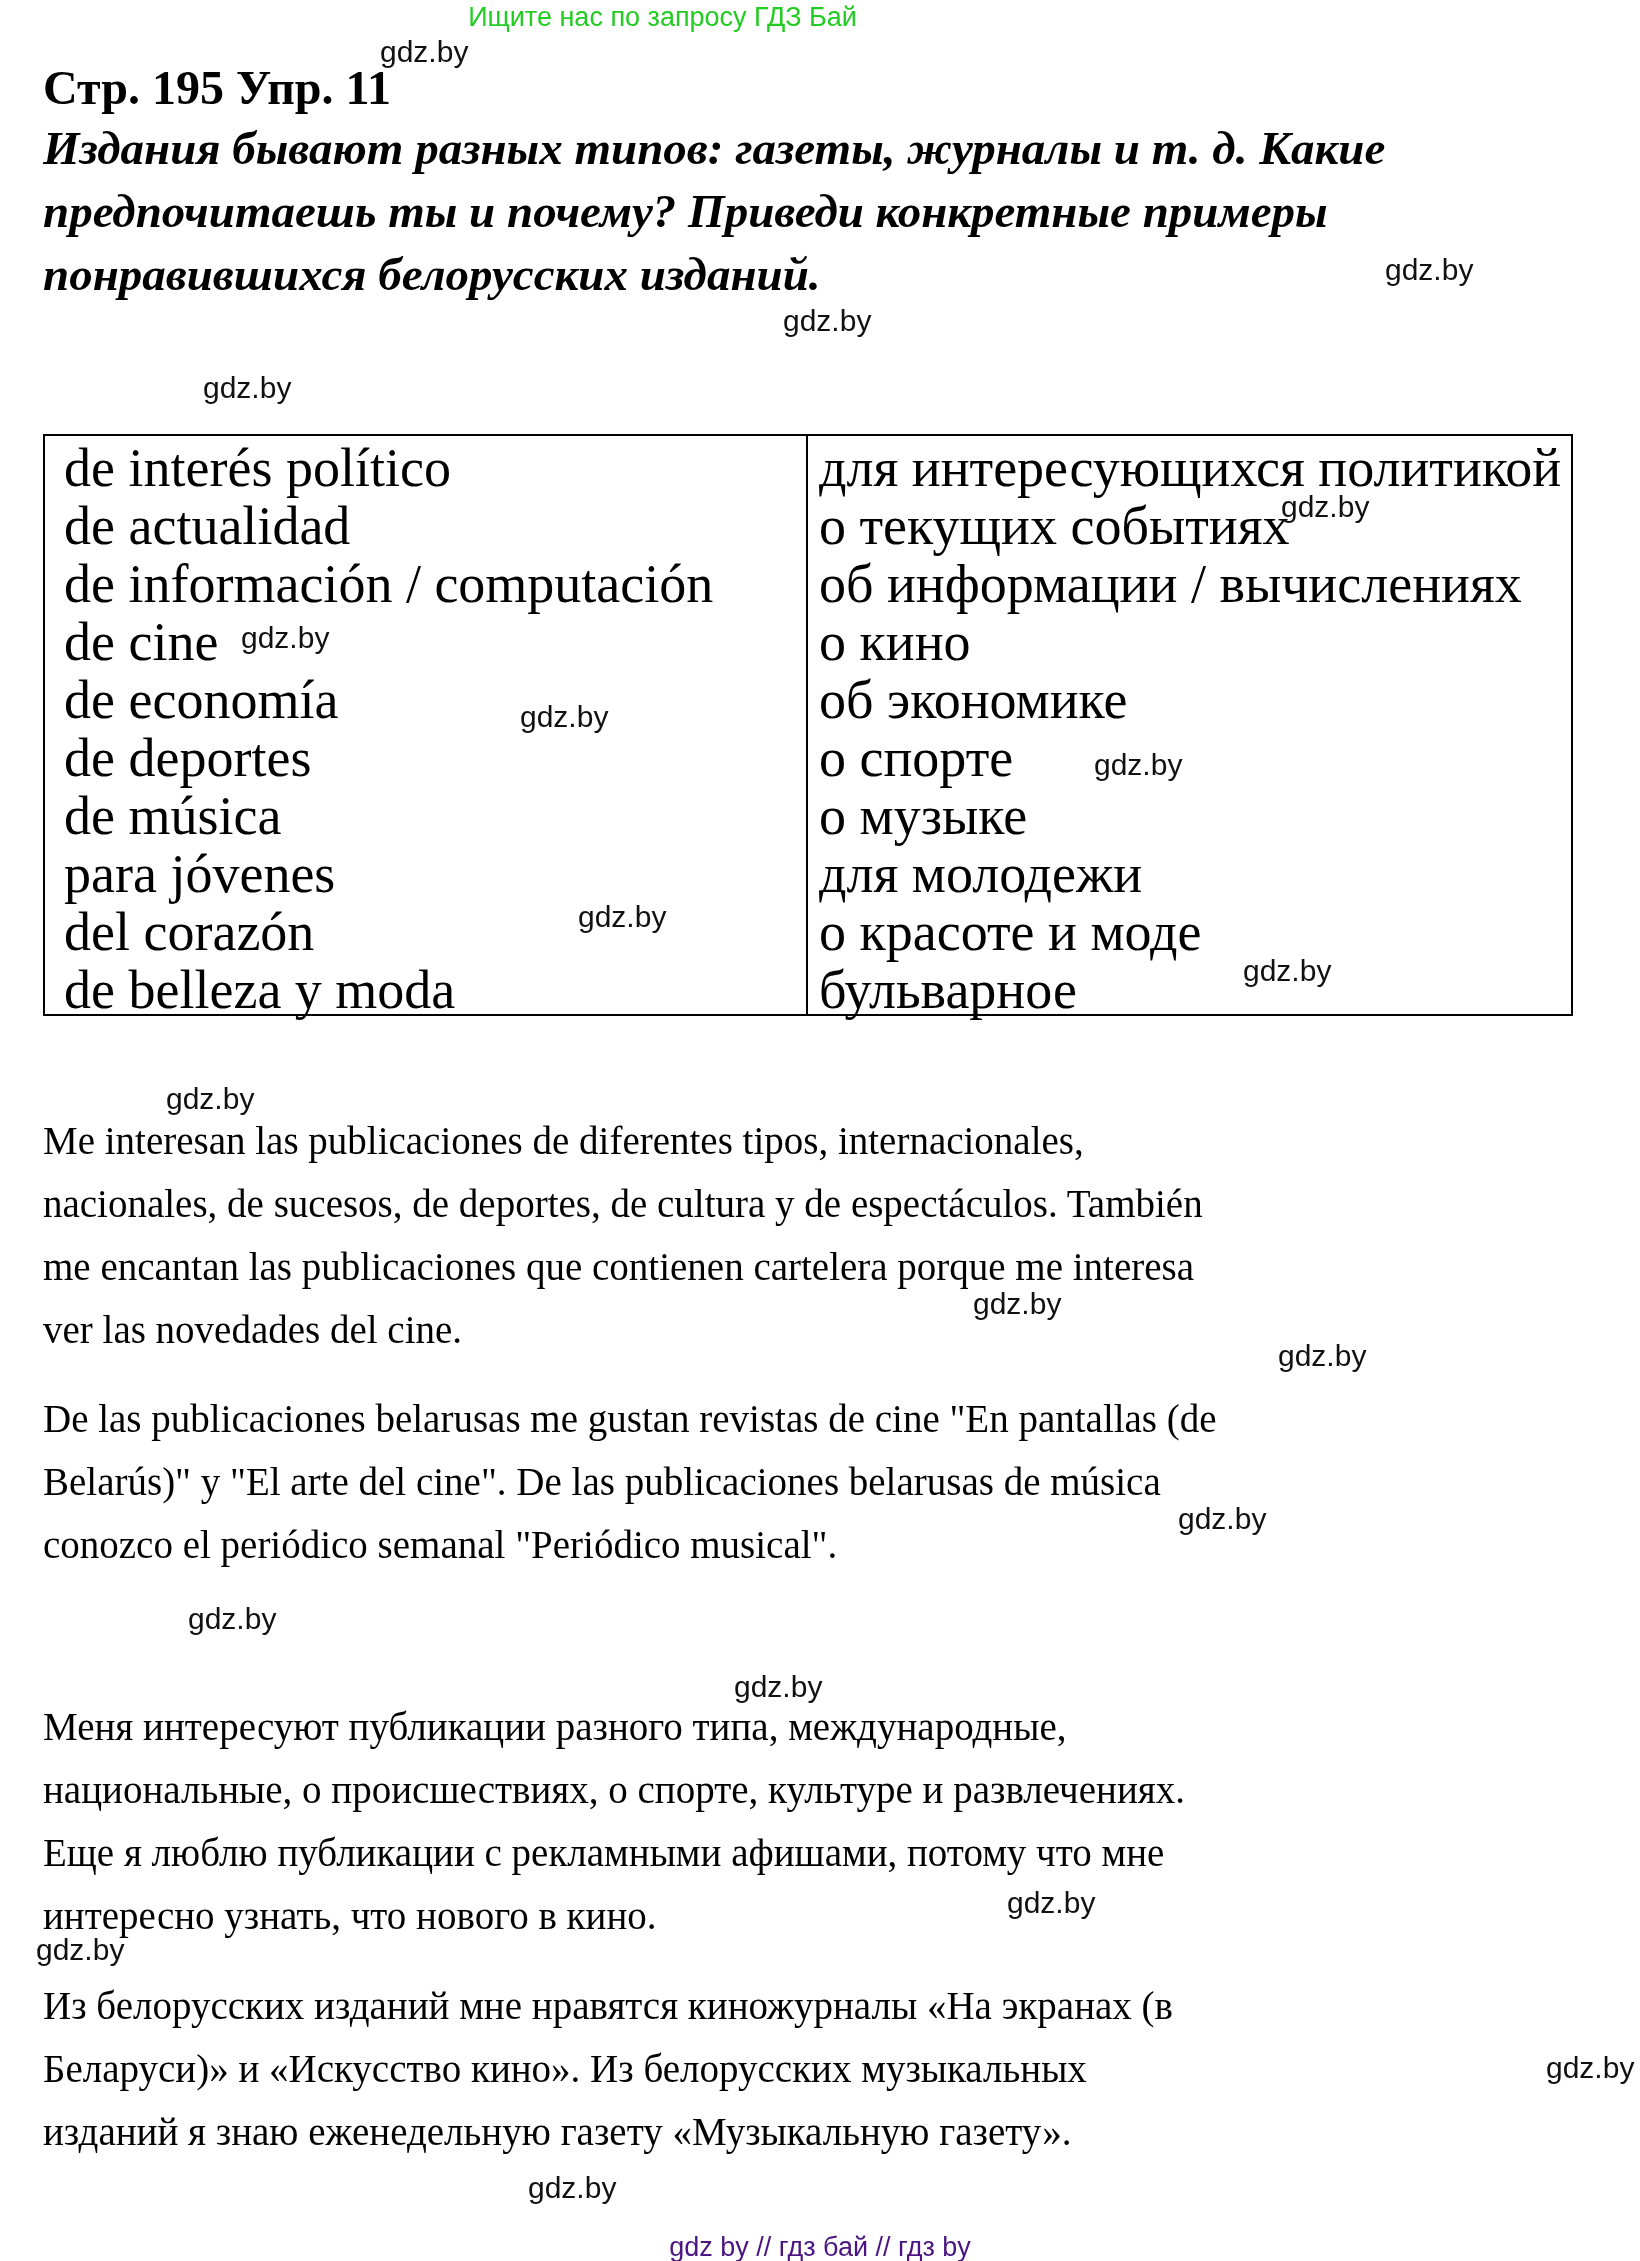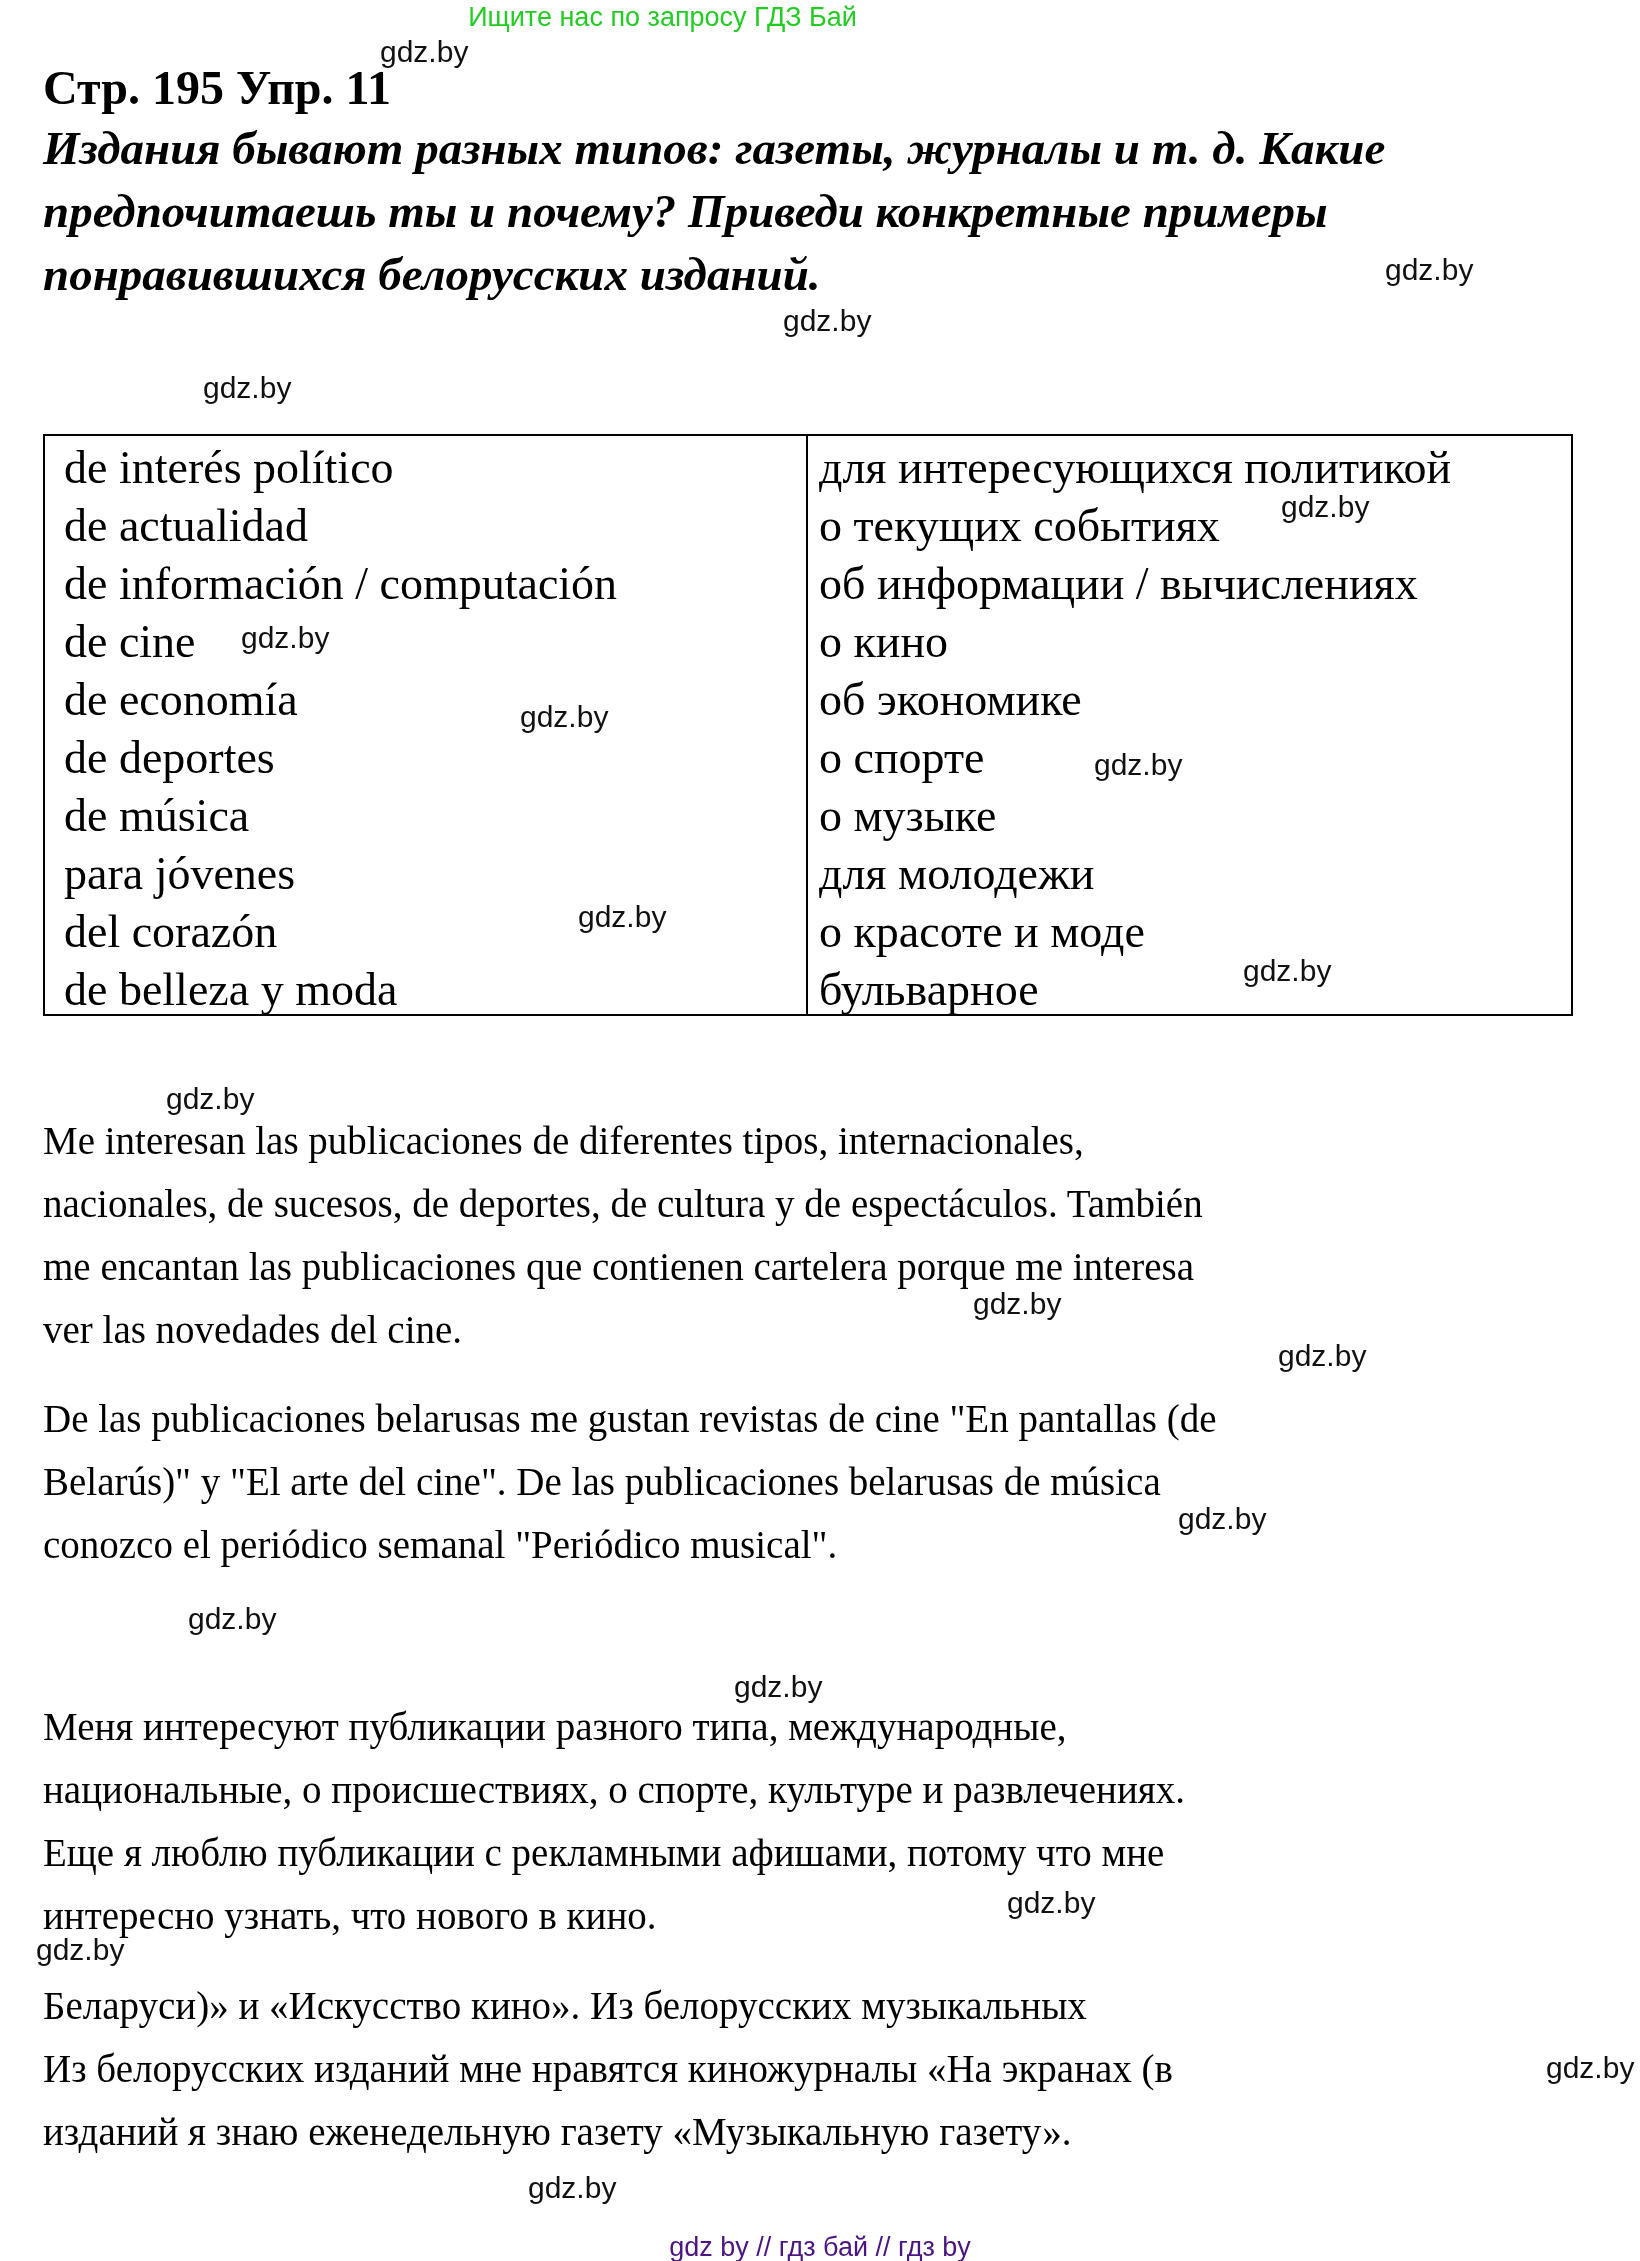--- a/index.html
+++ b/index.html
@@ -6,21 +6,21 @@
   body { width:1640px; height:2261px; position:relative; overflow:hidden; font-family:"Liberation Serif", serif; color:#000; }
   .abs { position:absolute; white-space:nowrap; }
   .header-link { top:1.7px; left:0; width:1325px; text-align:center; font-family:"Liberation Sans", sans-serif; font-size:27px; line-height:31px; color:#22cc22; }
   .title { left:43px; top:60px; font-size:48px; font-weight:bold; line-height:55px; }
   .question { left:43px; top:117px; font-size:47px; font-weight:bold; line-height:63px;font-style:italic; }
   .question div { white-space:nowrap; }
   .table { position:absolute; left:43px; top:434px; width:1530px; height:582px; border:2.6px solid #000; box-sizing:border-box; display:flex; }
   .col { box-sizing:border-box; padding-top:3.4px; }
   .col-left { width:763px; border-right:2.6px solid #000; padding-left:19px; }
   .col-right { flex:1; padding-left:11px; }
-  .cell { font-size:46px; line-height:58px; height:58px; white-space:nowrap; }
+  .cell { font-size:54px; line-height:58px; height:58px; white-space:nowrap; }
   .para { left:43px; font-size:39px; line-height:63px; }
   .para div { white-space:nowrap; }
   .wm { font-family:"Liberation Sans", sans-serif; font-size:30px; color:#111; line-height:29px; }
   .footer { top:2232px; left:0; width:1640px; text-align:center; font-family:"Liberation Sans", sans-serif; font-size:27px; line-height:31px; color:#4b1682; }
 </style>
 </head>
 <body>
 
 <div class="abs header-link">Ищите нас по запросу ГДЗ Бай</div>
 
@@ -73,22 +73,22 @@
 </div>
 
 <div class="abs para" style="top:1695px;">
   <div>Меня интересуют публикации разного типа, международные,</div>
   <div>национальные, о происшествиях, о спорте, культуре и развлечениях.</div>
   <div>Еще я люблю публикации с рекламными афишами, потому что мне</div>
   <div>интересно узнать, что нового в кино.</div>
 </div>
 
 <div class="abs para" style="top:1974px;">
+  <div>Из белорусских изданий мне нравятся киножурналы «На экранах (в</div>
   <div>Беларуси)» и «Искусство кино». Из белорусских музыкальных</div>
-  <div>Из белорусских изданий мне нравятся киножурналы «На экранах (в</div>
   <div>изданий я знаю еженедельную газету «Музыкальную газету».</div>
 </div>
 
 <div class="abs wm" style="left:380px;top:37px;">gdz.by</div>
 <div class="abs wm" style="left:1385px;top:255px;">gdz.by</div>
 <div class="abs wm" style="left:783px;top:306px;">gdz.by</div>
 <div class="abs wm" style="left:203px;top:373px;">gdz.by</div>
 <div class="abs wm" style="left:1281px;top:492px;">gdz.by</div>
 <div class="abs wm" style="left:241px;top:623px;">gdz.by</div>
 <div class="abs wm" style="left:520px;top:702px;">gdz.by</div>

